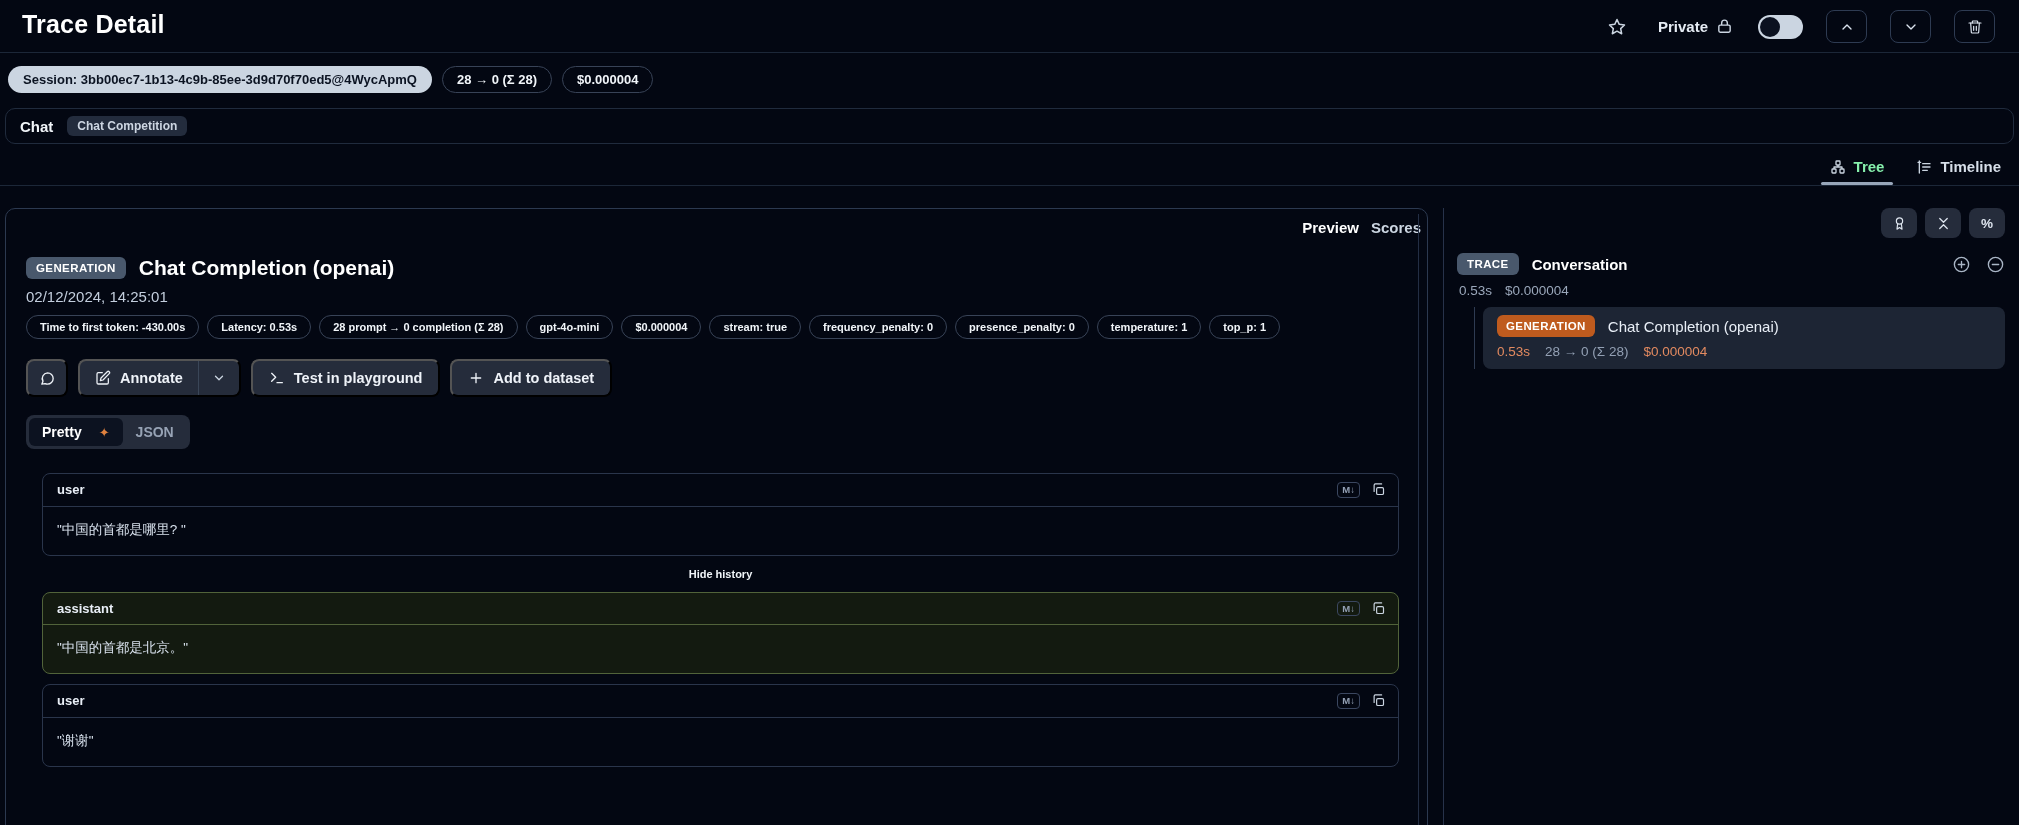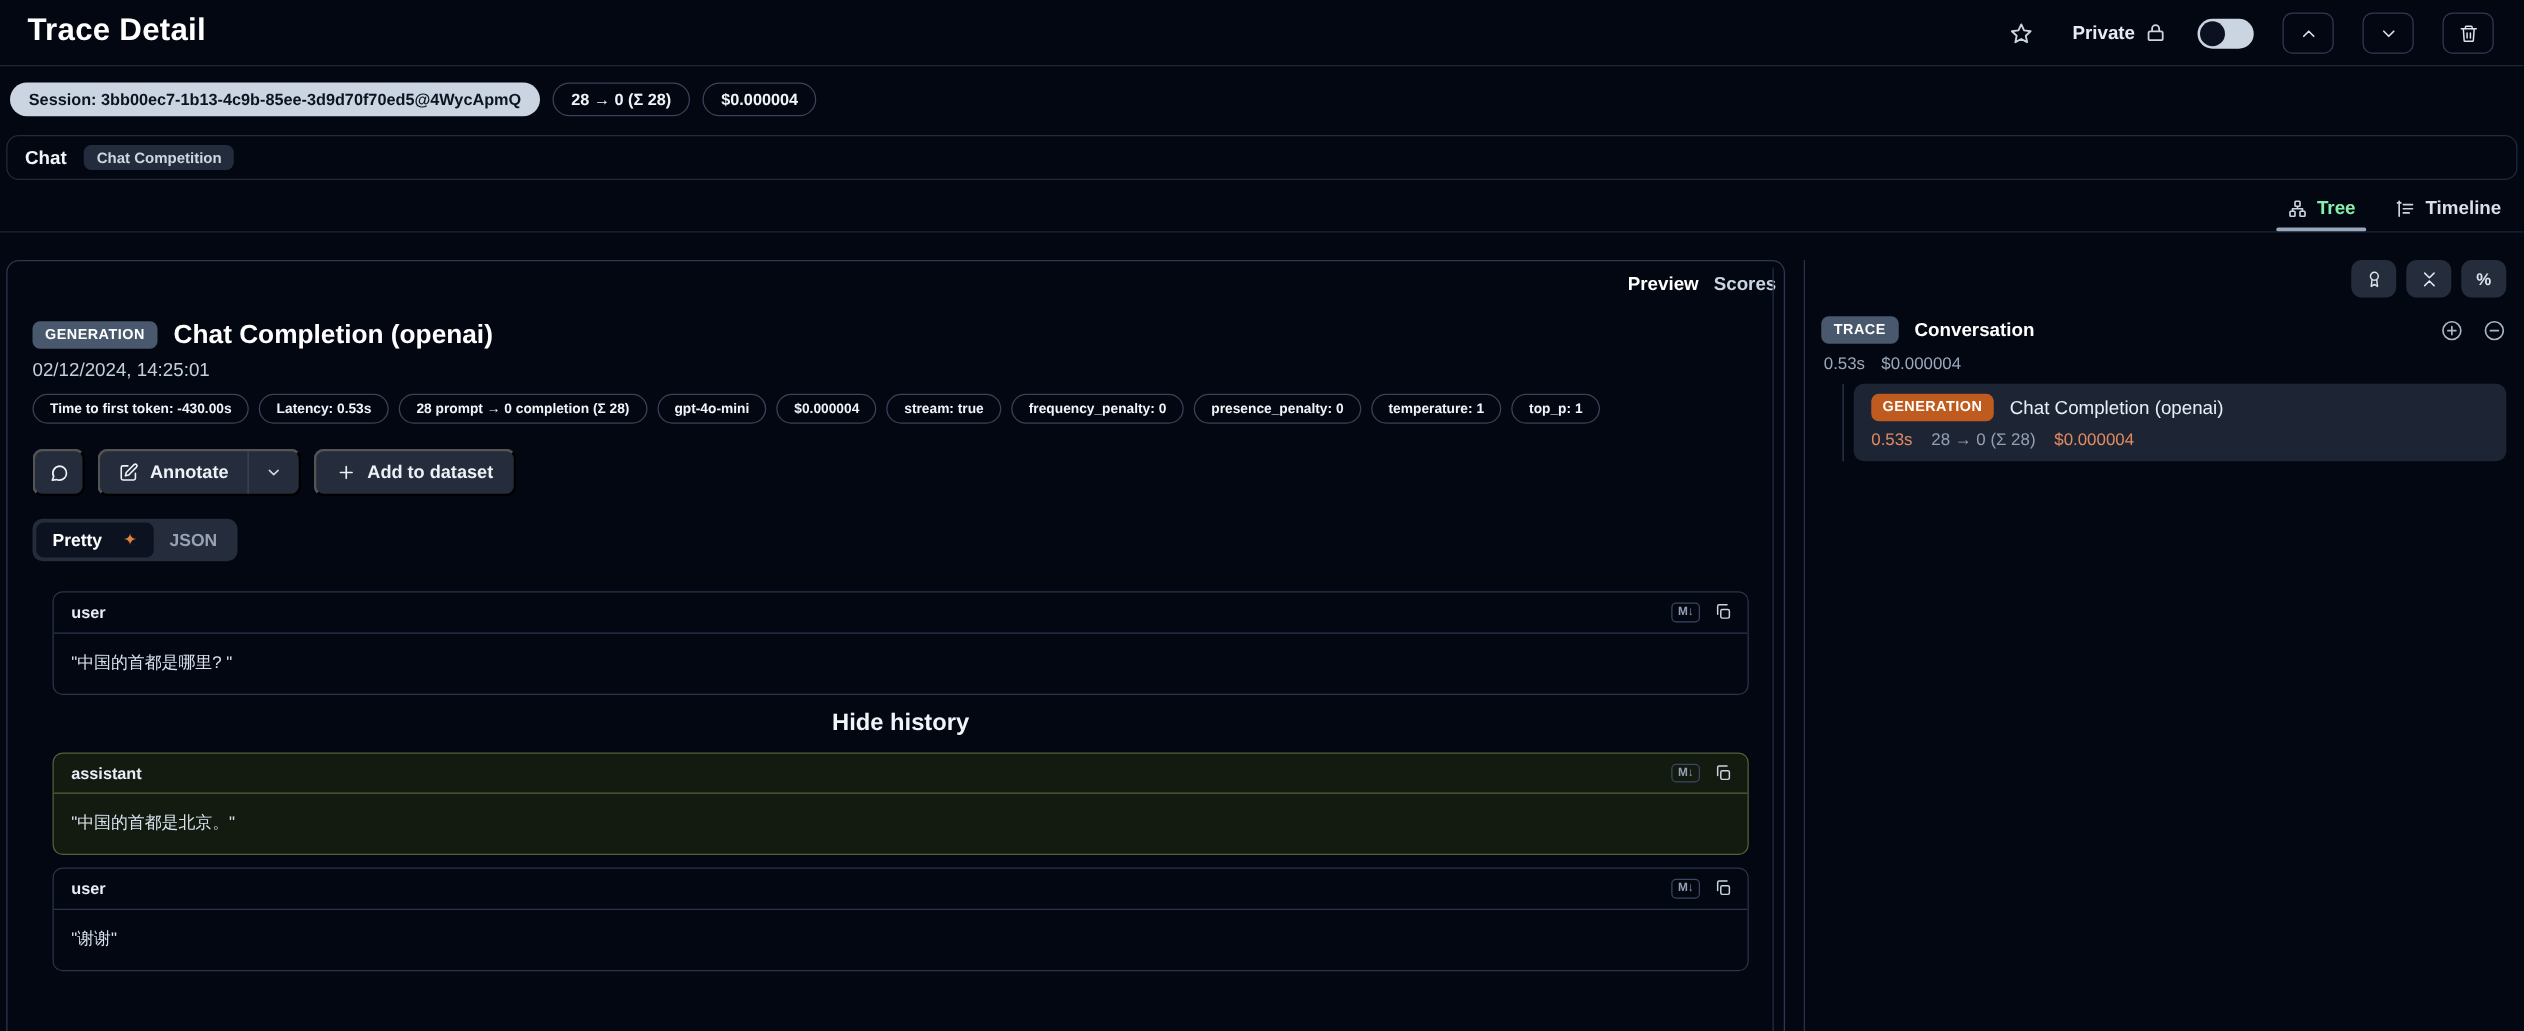--- a/index.html
+++ b/index.html
@@ -79,21 +79,21 @@
   
   .messages { margin:24px 0 0 16px; }
   .msg-box { border:1px solid #2a354b; border-radius:8px; margin-bottom:10px; overflow:hidden; }
   .msg-head { display:flex; justify-content:space-between; align-items:center; padding:8px 12px 8px 14px; border-bottom:1px solid #2a354b; }
   .msg-role { font-size:13px; font-weight:bold; color:#e8eef6; }
   .msg-tools { display:flex; gap:11px; align-items:center; color:#93a0b4; }
   .md-chip { border:1px solid #3b4760; border-radius:4px; font-size:9.5px; font-weight:bold; padding:2px 4px; line-height:1; }
   .msg-body { padding:14px 14px 16px; font-size:13.5px; color:#d9e2ee; }
   .msg-box.assistant { border-color:#51633a; background:#131a10; }
   .msg-box.assistant .msg-head { border-bottom-color:#51633a; }
-  .hide-history { text-align:center; font-size:19px; font-weight:bold; margin:12px 0 12px; color:#f1f5f9; cursor:default; }
+  .hide-history { text-align:center; font-size:11px; font-weight:bold; margin:12px 0 12px; color:#f1f5f9; cursor:default; }
 
   .vdivider { width:1px; background:#27324a; margin-left:15px; }
 
   
   .tree-panel { flex:1; padding:0 10px 0 13px; }
   .tree-actions { display:flex; justify-content:flex-end; gap:8px; }
   .tool-btn { width:36px; height:30px; background:#252c3b; border-radius:8px; display:flex; align-items:center; justify-content:center; color:#dde4ee; font-size:13.5px; font-weight:bold; }
   .trace-row { display:flex; align-items:center; gap:13px; margin-top:15px; }
   .trace-title { font-size:15px; font-weight:bold; color:#fff; }
   .trace-row .spacer { flex:1; }
@@ -248,20 +248,27 @@
             <span>Annotate</span>
           </span>
           <span class="sep"></span>
           <span class="seg2">
             <svg width="14" height="14" viewBox="0 0 24 24" fill="none" stroke="currentColor" stroke-width="2.2" stroke-linecap="round" stroke-linejoin="round">
                 <polyline points="6 9 12 15 18 9"></polyline>
               </svg>
           </span>
         </button>
         <button class="act-btn">
+          <svg width="16" height="16" viewBox="0 0 24 24" fill="none" stroke="currentColor" stroke-width="2" stroke-linecap="round" stroke-linejoin="round">
+              <polyline points="4 17 10 11 4 5"></polyline>
+              <line x1="12" y1="19" x2="20" y2="19"></line>
+            </svg>
+          <span>Test in playground</span>
+        </button>
+        <button class="act-btn">
           <svg width="16" height="16" viewBox="0 0 24 24" fill="none" stroke="currentColor" stroke-width="2" stroke-linecap="round">
               <path d="M12 5v14M5 12h14"></path>
             </svg>
           <span>Add to dataset</span>
         </button>
       </div>
 
       <div class="fmt-toggle">
         <span class="fmt-opt active">
           <span>Pretty</span>

